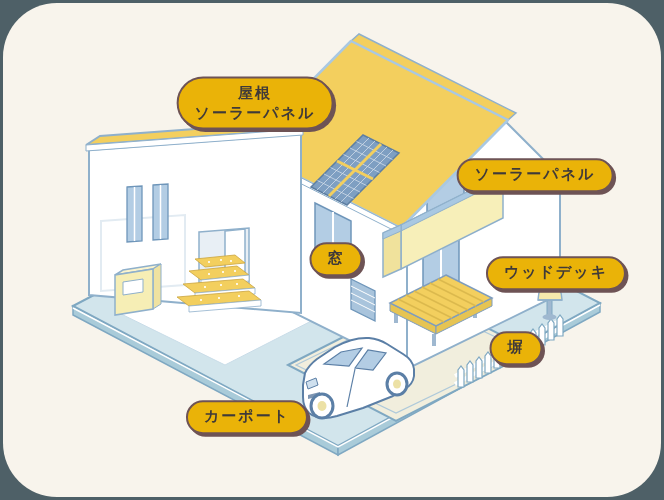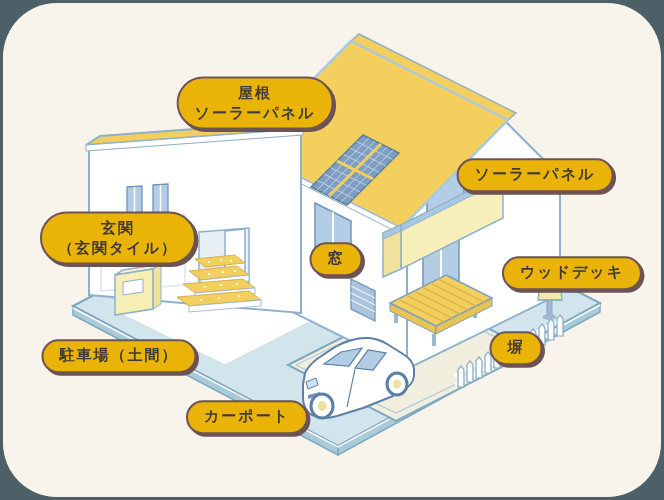--- a/index.html
+++ b/index.html
@@ -215,37 +215,30 @@
 
   <div class="pill" style="left:252px;top:100px;">
     <span>屋根</span>
     <span>ソーラーパネル</span>
   </div>
 
   <div class="pill" style="left:532px;top:172px;">
     <span>ソーラーパネル</span>
   </div>
 
-  <div class="pill" style="left:115px;top:235px;">
-    <span>玄関</span>
-    <span>（玄関タイル）</span>
-  </div>
 
   <div class="pill" style="left:333px;top:256px;">
     <span>窓</span>
   </div>
 
-  <div class="pill" style="left:569px;top:270px;">
+  <div class="pill" style="left:553px;top:270px;">
     <span>ウッドデッキ</span>
   </div>
 
 
-  <div class="pill" style="left:116px;top:353px;">
-    <span>駐車場（土間）</span>
-  </div>
 
   <div class="pill" style="left:513px;top:345px;">
     <span>塀</span>
   </div>
 
   <div class="pill" style="left:244px;top:414px;">
     <span>カーポート</span>
   </div>
 
 </div>

